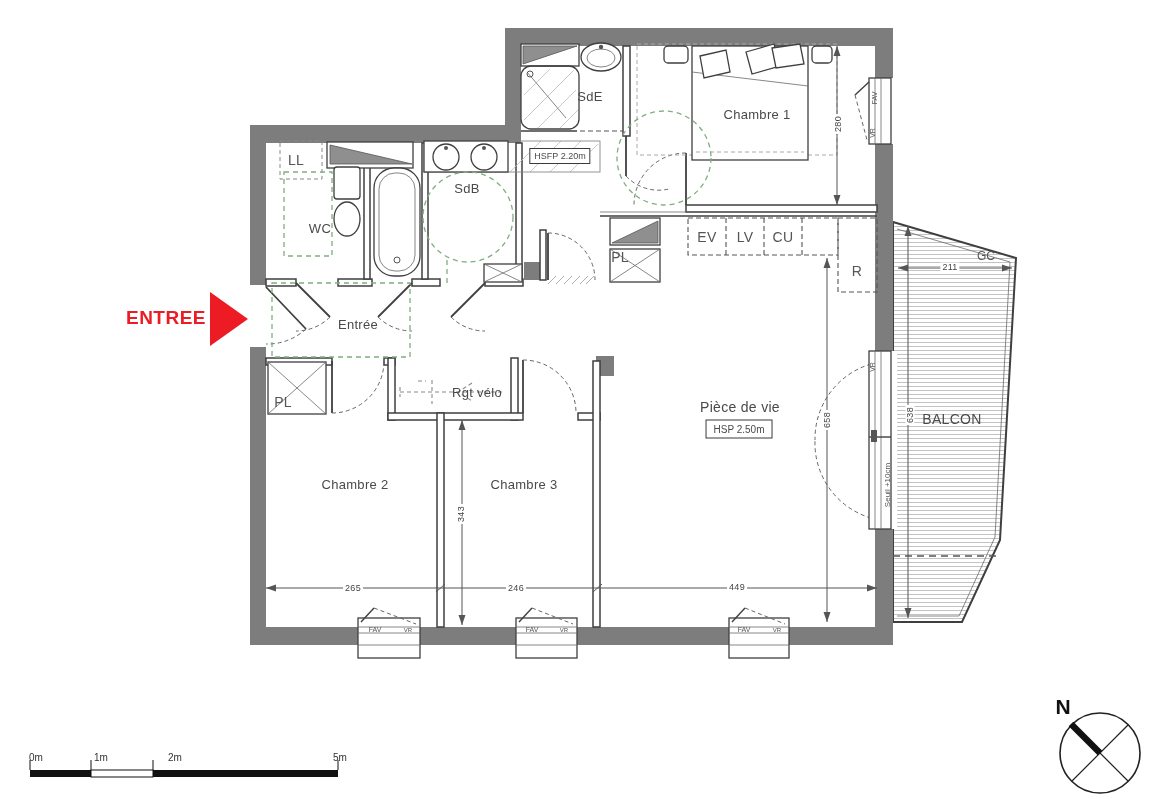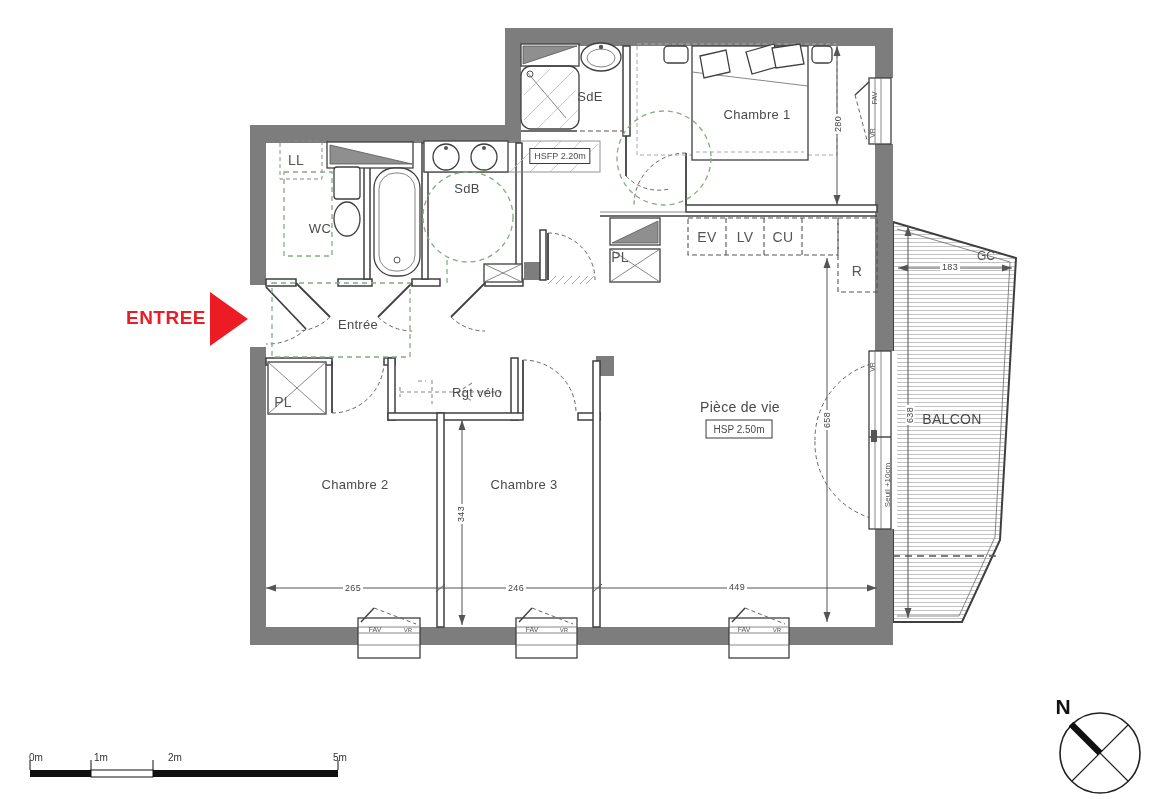--- a/index.html
+++ b/index.html
@@ -343,21 +343,21 @@
   <div class="lbl tiny" style="left:532px;top:629px">FAV</div>
   <div class="lbl tiny" style="left:564px;top:630px;font-size:6px">VR</div>
   <div class="lbl tiny" style="left:744px;top:629px">FAV</div>
   <div class="lbl tiny" style="left:777px;top:630px;font-size:6px">VR</div>
 
   <div class="lbl dim" style="left:353px;top:588px">265</div>
   <div class="lbl dim" style="left:516px;top:588px">246</div>
   <div class="lbl dim" style="left:737px;top:587px">449</div>
   <div class="lbl dim rot" style="left:461px;top:514px">343</div>
   <div class="lbl dim rot" style="left:838px;top:124px">280</div>
-  <div class="lbl dim" style="left:950px;top:267px">183</div>
+  <div class="lbl dim" style="left:950px;top:267px">211</div>
   <div class="lbl dim rot" style="left:827px;top:420px">658</div>
   <div class="lbl dim rot" style="left:910px;top:415px">638</div>
 
   <div class="scale-lbl" style="left:36px;top:757px">0m</div>
   <div class="scale-lbl" style="left:101px;top:757px">1m</div>
   <div class="scale-lbl" style="left:175px;top:757px">2m</div>
   <div class="scale-lbl" style="left:340px;top:757px">5m</div>
   <div class="north-lbl" style="left:1063px;top:707px">N</div>
 </div>
 

